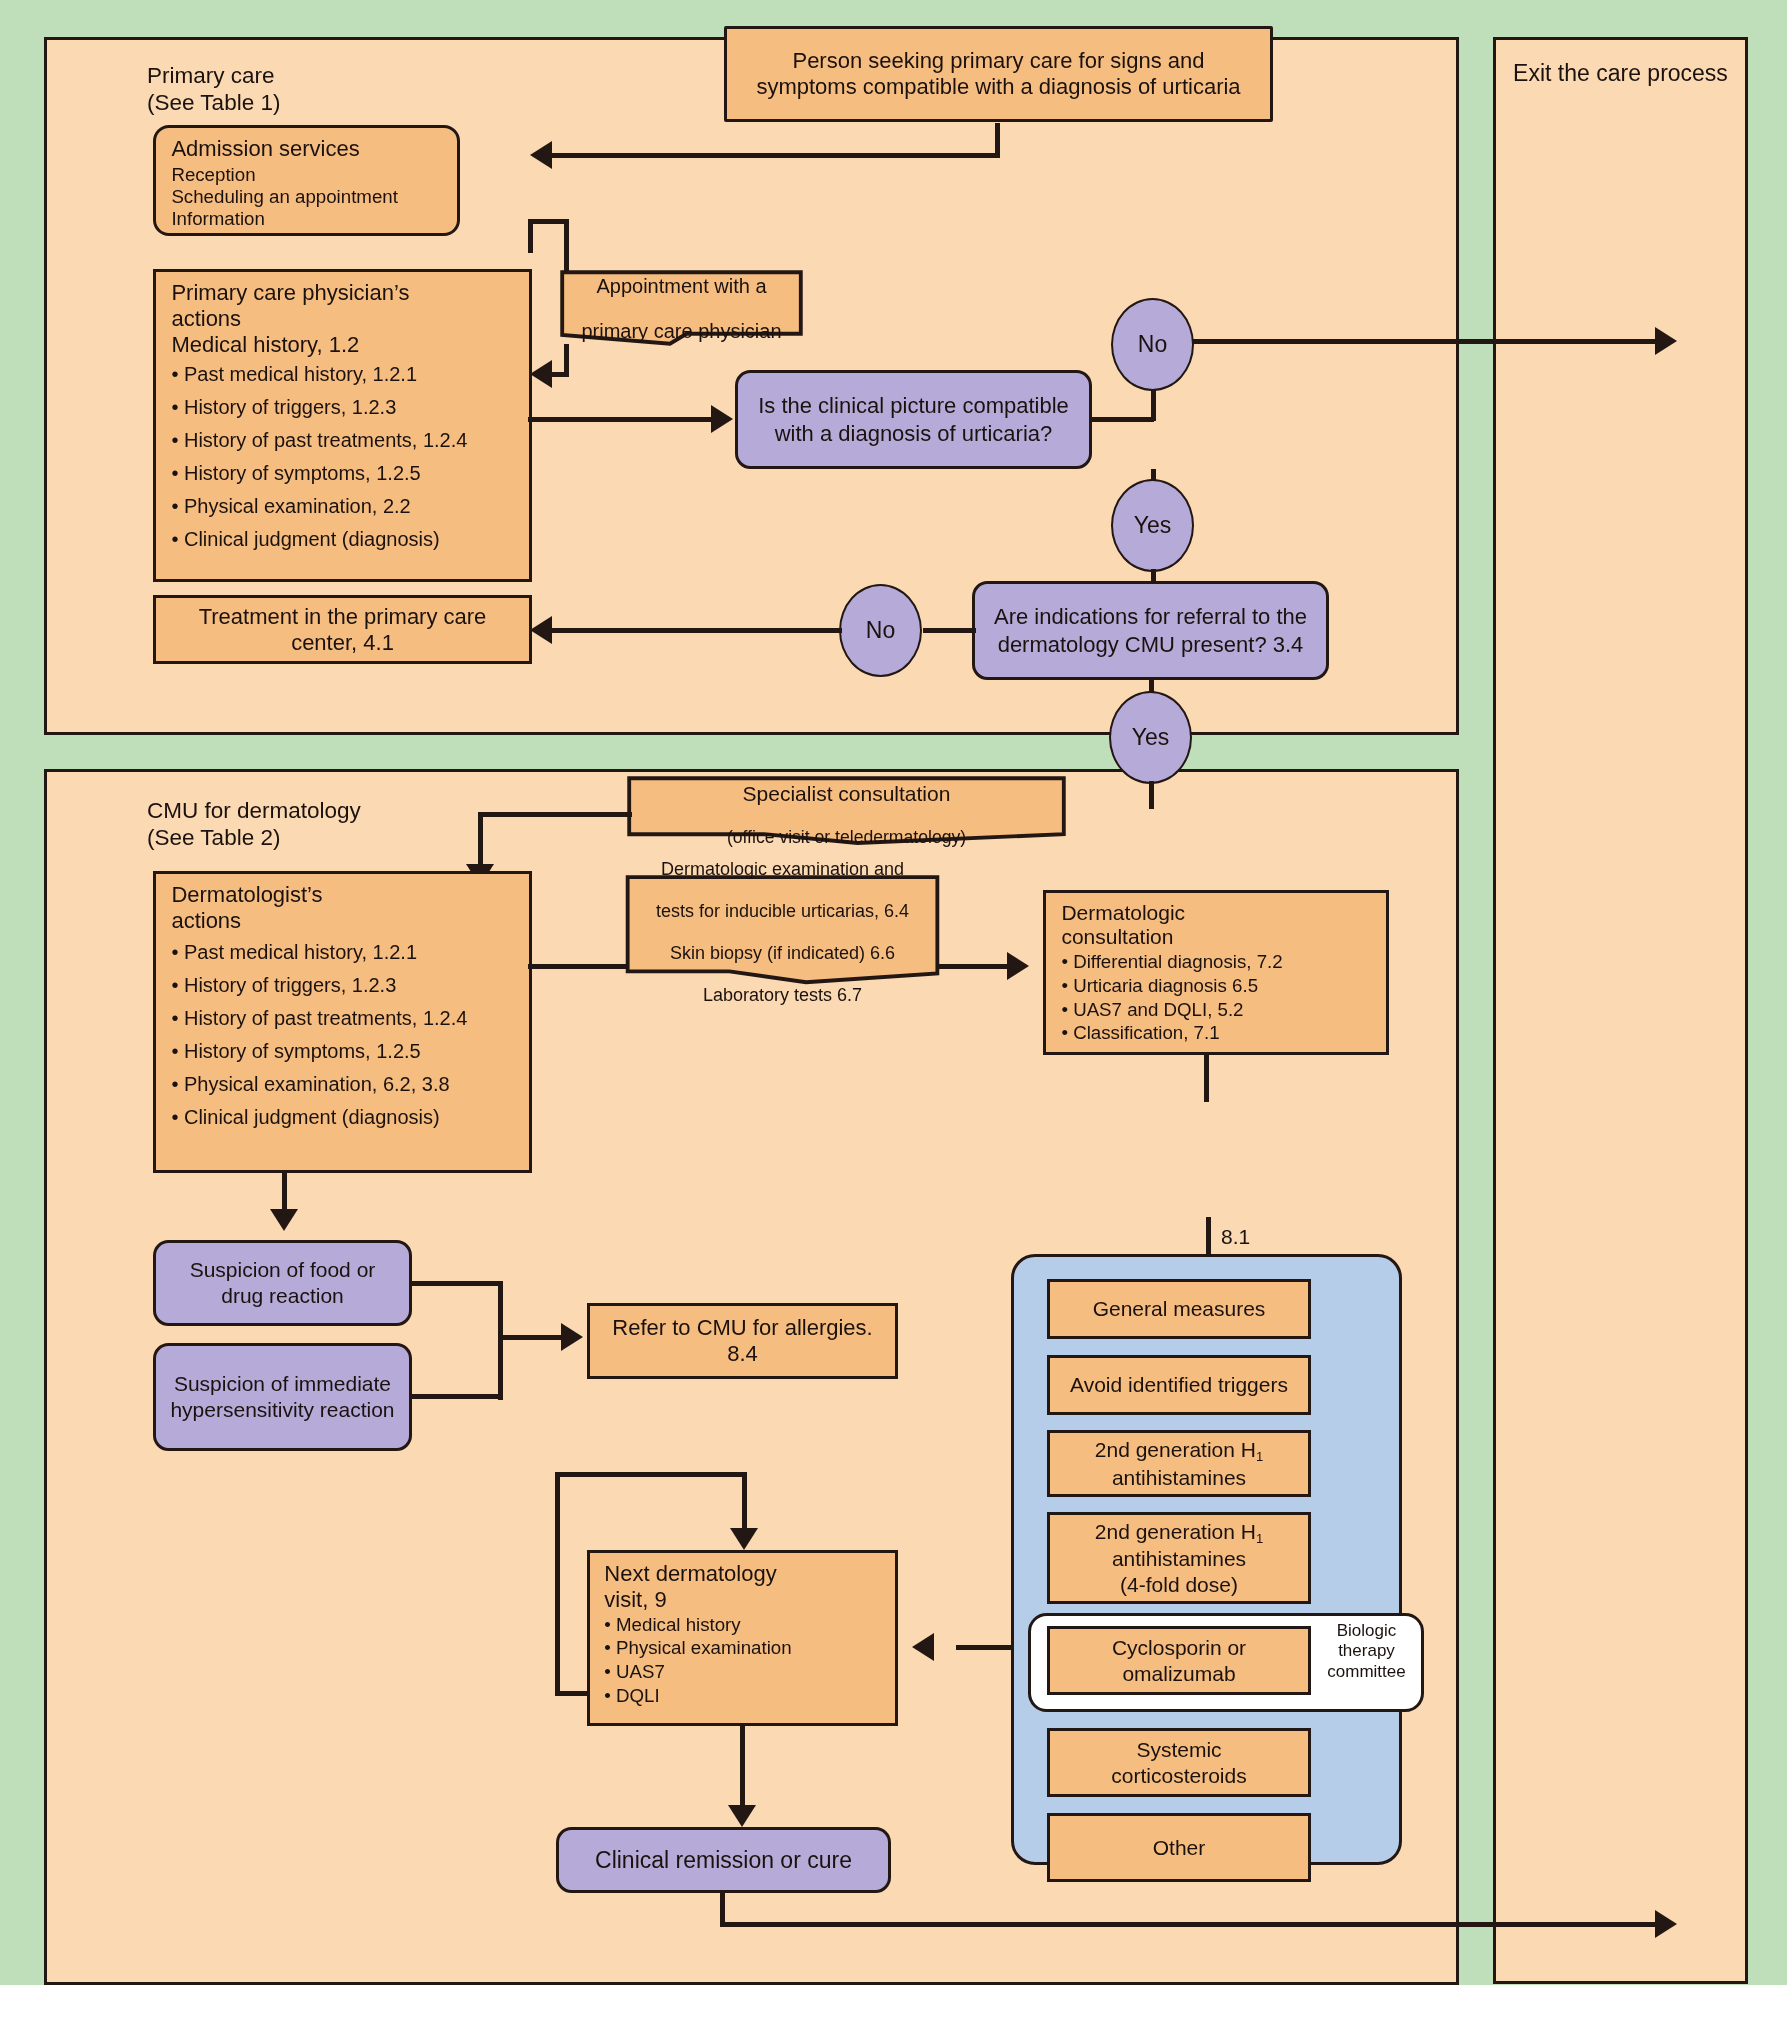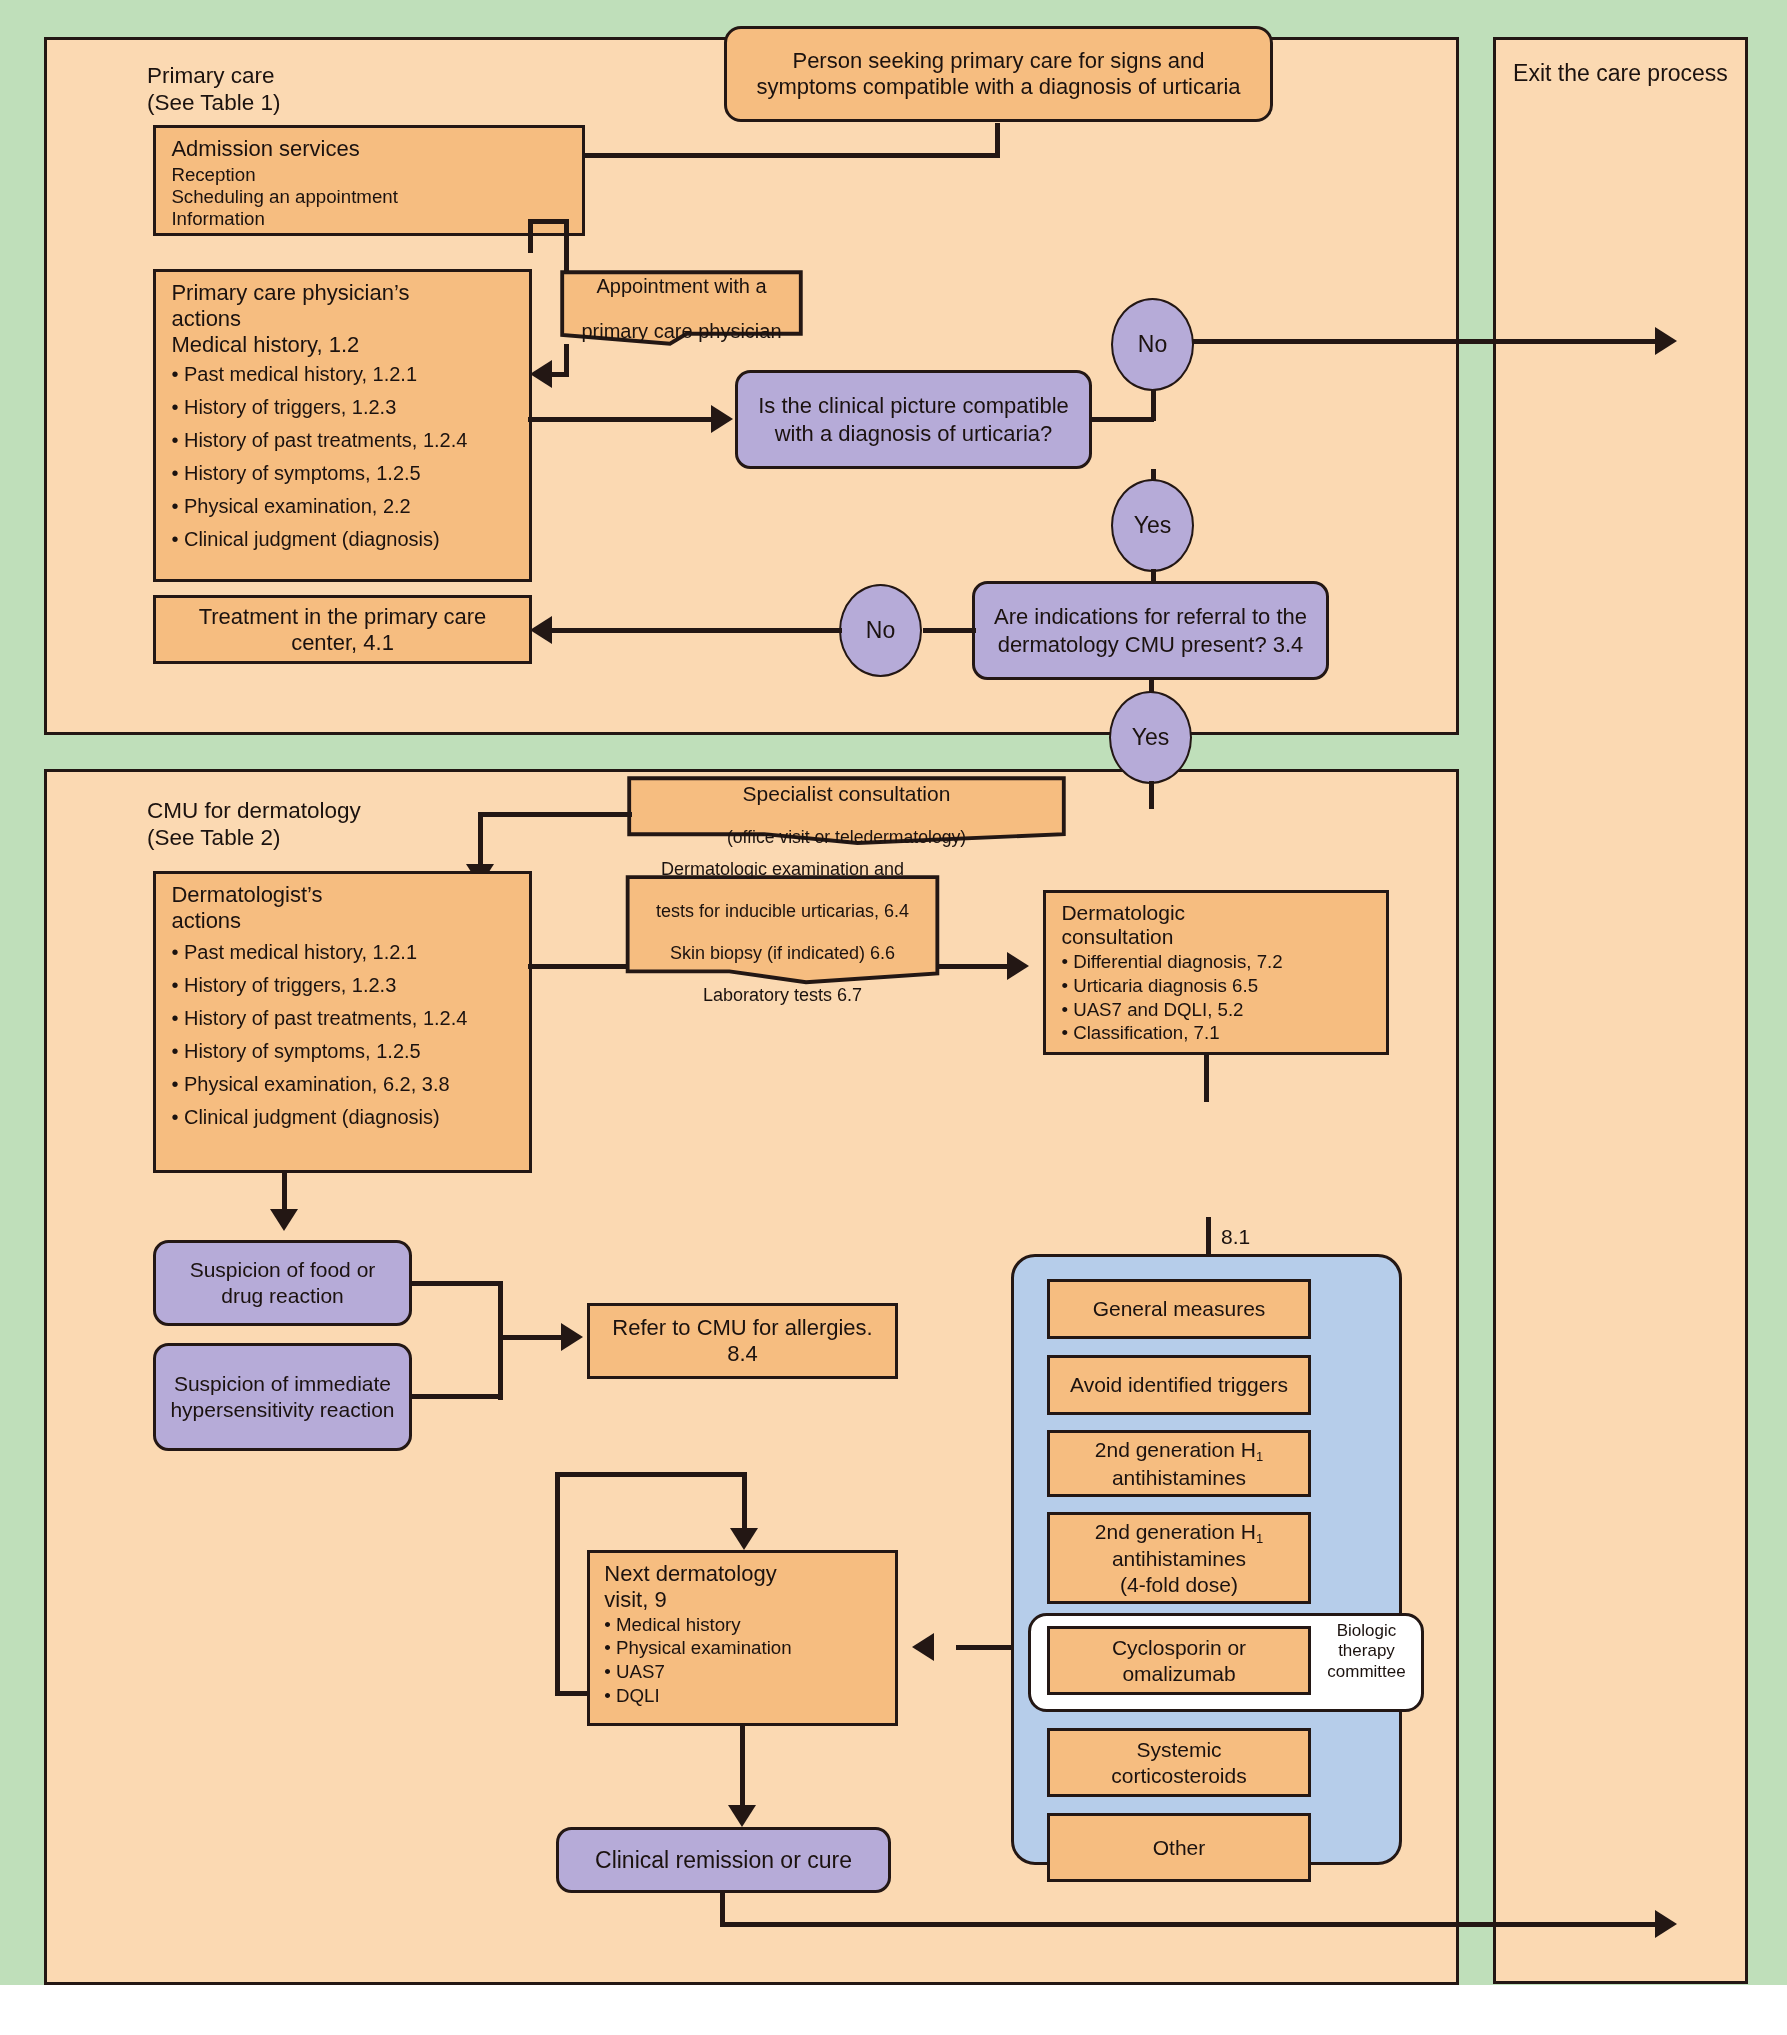--- a/index.html
+++ b/index.html
@@ -13,21 +13,21 @@
   
   .pane{position:absolute;background:#fbd9b2;border:3.8px solid #231714;box-sizing:border-box;}
   .box{position:absolute;background:#f6bd80;border:3.3px solid #231714;box-sizing:border-box;
        display:flex;align-items:center;justify-content:center;text-align:center;color:#1b120f;line-height:1.18;}
   .box.left{align-items:flex-start;justify-content:flex-start;text-align:left;}
   .dec{position:absolute;background:#b6abd8;border:3.3px solid #231714;border-radius:15.4px;box-sizing:border-box;
        display:flex;align-items:center;justify-content:center;text-align:center;color:#1b120f;line-height:1.25;}
   .ell{position:absolute;background:#b6abd8;border:2.7px solid #231714;border-radius:50%;box-sizing:border-box;
        display:flex;align-items:center;justify-content:center;color:#1b120f;}
   .plain{position:absolute;color:#1b120f;line-height:1.2;}
-  .rounded-start{border-radius:17px;}
+  .rounded-start{border-radius:2px;}
 
   
   .diamond{position:absolute;}
   .diamond svg{display:block;}
   .diamond .dlabel{position:absolute;left:0;top:0;width:100%;height:100%;
      display:flex;flex-direction:column;align-items:center;justify-content:center;
      text-align:center;color:#1b120f;line-height:1.2;}
 
   
   .note{position:absolute;}
@@ -85,21 +85,21 @@
 
   <div class="ln" style="left:995px;top:123px;width:5px;height:35px;"></div>
   <div class="ln" style="left:552px;top:153px;width:448px;height:5px;"></div>
   <div class="arrow arr-l" style="left:530px;top:141px;"></div>
 
   <div class="plain hdr" style="left:147px;top:62px;width:385px;">
     <div>Primary care</div>
     <div>(See Table 1)</div>
   </div>
 
-  <div class="box left" style="left:153px;top:125px;width:432px;height:111px;padding:7.7px 0 0 15.4px;flex-direction:column;">
+  <div class="box left" style="left:153px;top:125px;width:307px;height:111px;padding:7.7px 0 0 15.4px;flex-direction:column;border-radius:16px;">
     <div class="t40" style="margin-bottom:2.2px;">Admission services</div>
     <div class="t34">Reception</div>
     <div class="t34">Scheduling an appointment</div>
     <div class="t34">Information</div>
   </div>
 
   <div class="ln" style="left:528px;top:219px;width:5px;height:34px;"></div>
   <div class="ln" style="left:528px;top:219px;width:40px;height:5px;"></div>
   <div class="ln" style="left:564px;top:219px;width:5px;height:55px;"></div>
 

